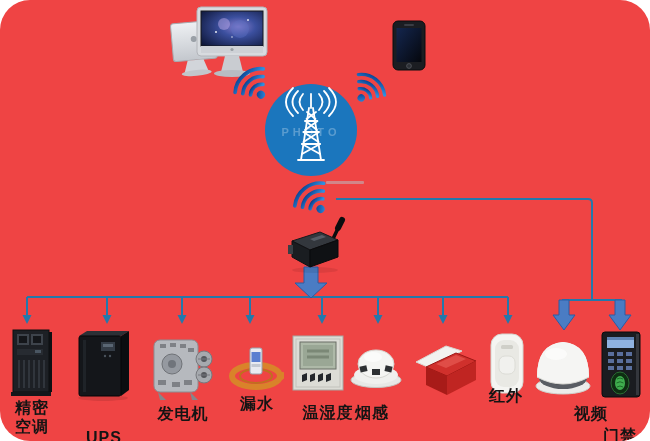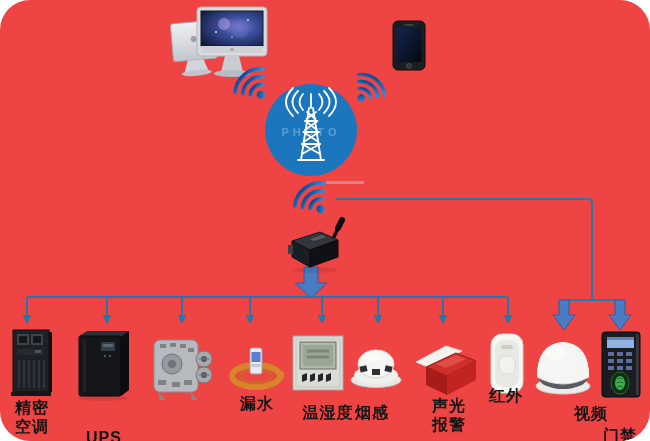--- a/index.html
+++ b/index.html
@@ -321,33 +321,32 @@
     <path d="M19 49 Q22 47 25 49 M18.5 53 Q22 50.5 25.5 53 M19 57 Q22 55 25 57" stroke="#1d6b28" stroke-width="1" fill="none"></path>
   </svg>
 
   <div class="dev-label" style="left:6px;top:398px;width:52px">
     <span class="ln">精密</span>
     <span class="ln">空调</span>
   </div>
   <div class="dev-label" style="left:76px;top:428px;width:56px">
     <span class="ln">UPS</span>
   </div>
+  <div class="dev-label" style="left:150px;top:404px;width:66px">
+    <span class="ln">发电机</span>
+  </div>
   <div class="dev-label" style="left:230px;top:394px;width:54px">
     <span class="ln">漏水</span>
   </div>
   <div class="dev-label" style="left:298px;top:403px;width:60px">
     <span class="ln">温湿度</span>
   </div>
   <div class="dev-label" style="left:346px;top:403px;width:52px">
     <span class="ln">烟感</span>
   </div>
-  <div class="dev-label" style="left:423px;top:396px;width:52px">
-    <span class="ln">声光</span>
-    <span class="ln">报警</span>
-  </div>
   <div class="dev-label" style="left:480px;top:386px;width:52px">
     <span class="ln">红外</span>
   </div>
   <div class="dev-label" style="left:565px;top:404px;width:52px">
     <span class="ln">视频</span>
   </div>
   <div class="dev-label" style="left:594px;top:426px;width:52px">
     <span class="ln">门禁</span>
   </div>
 

